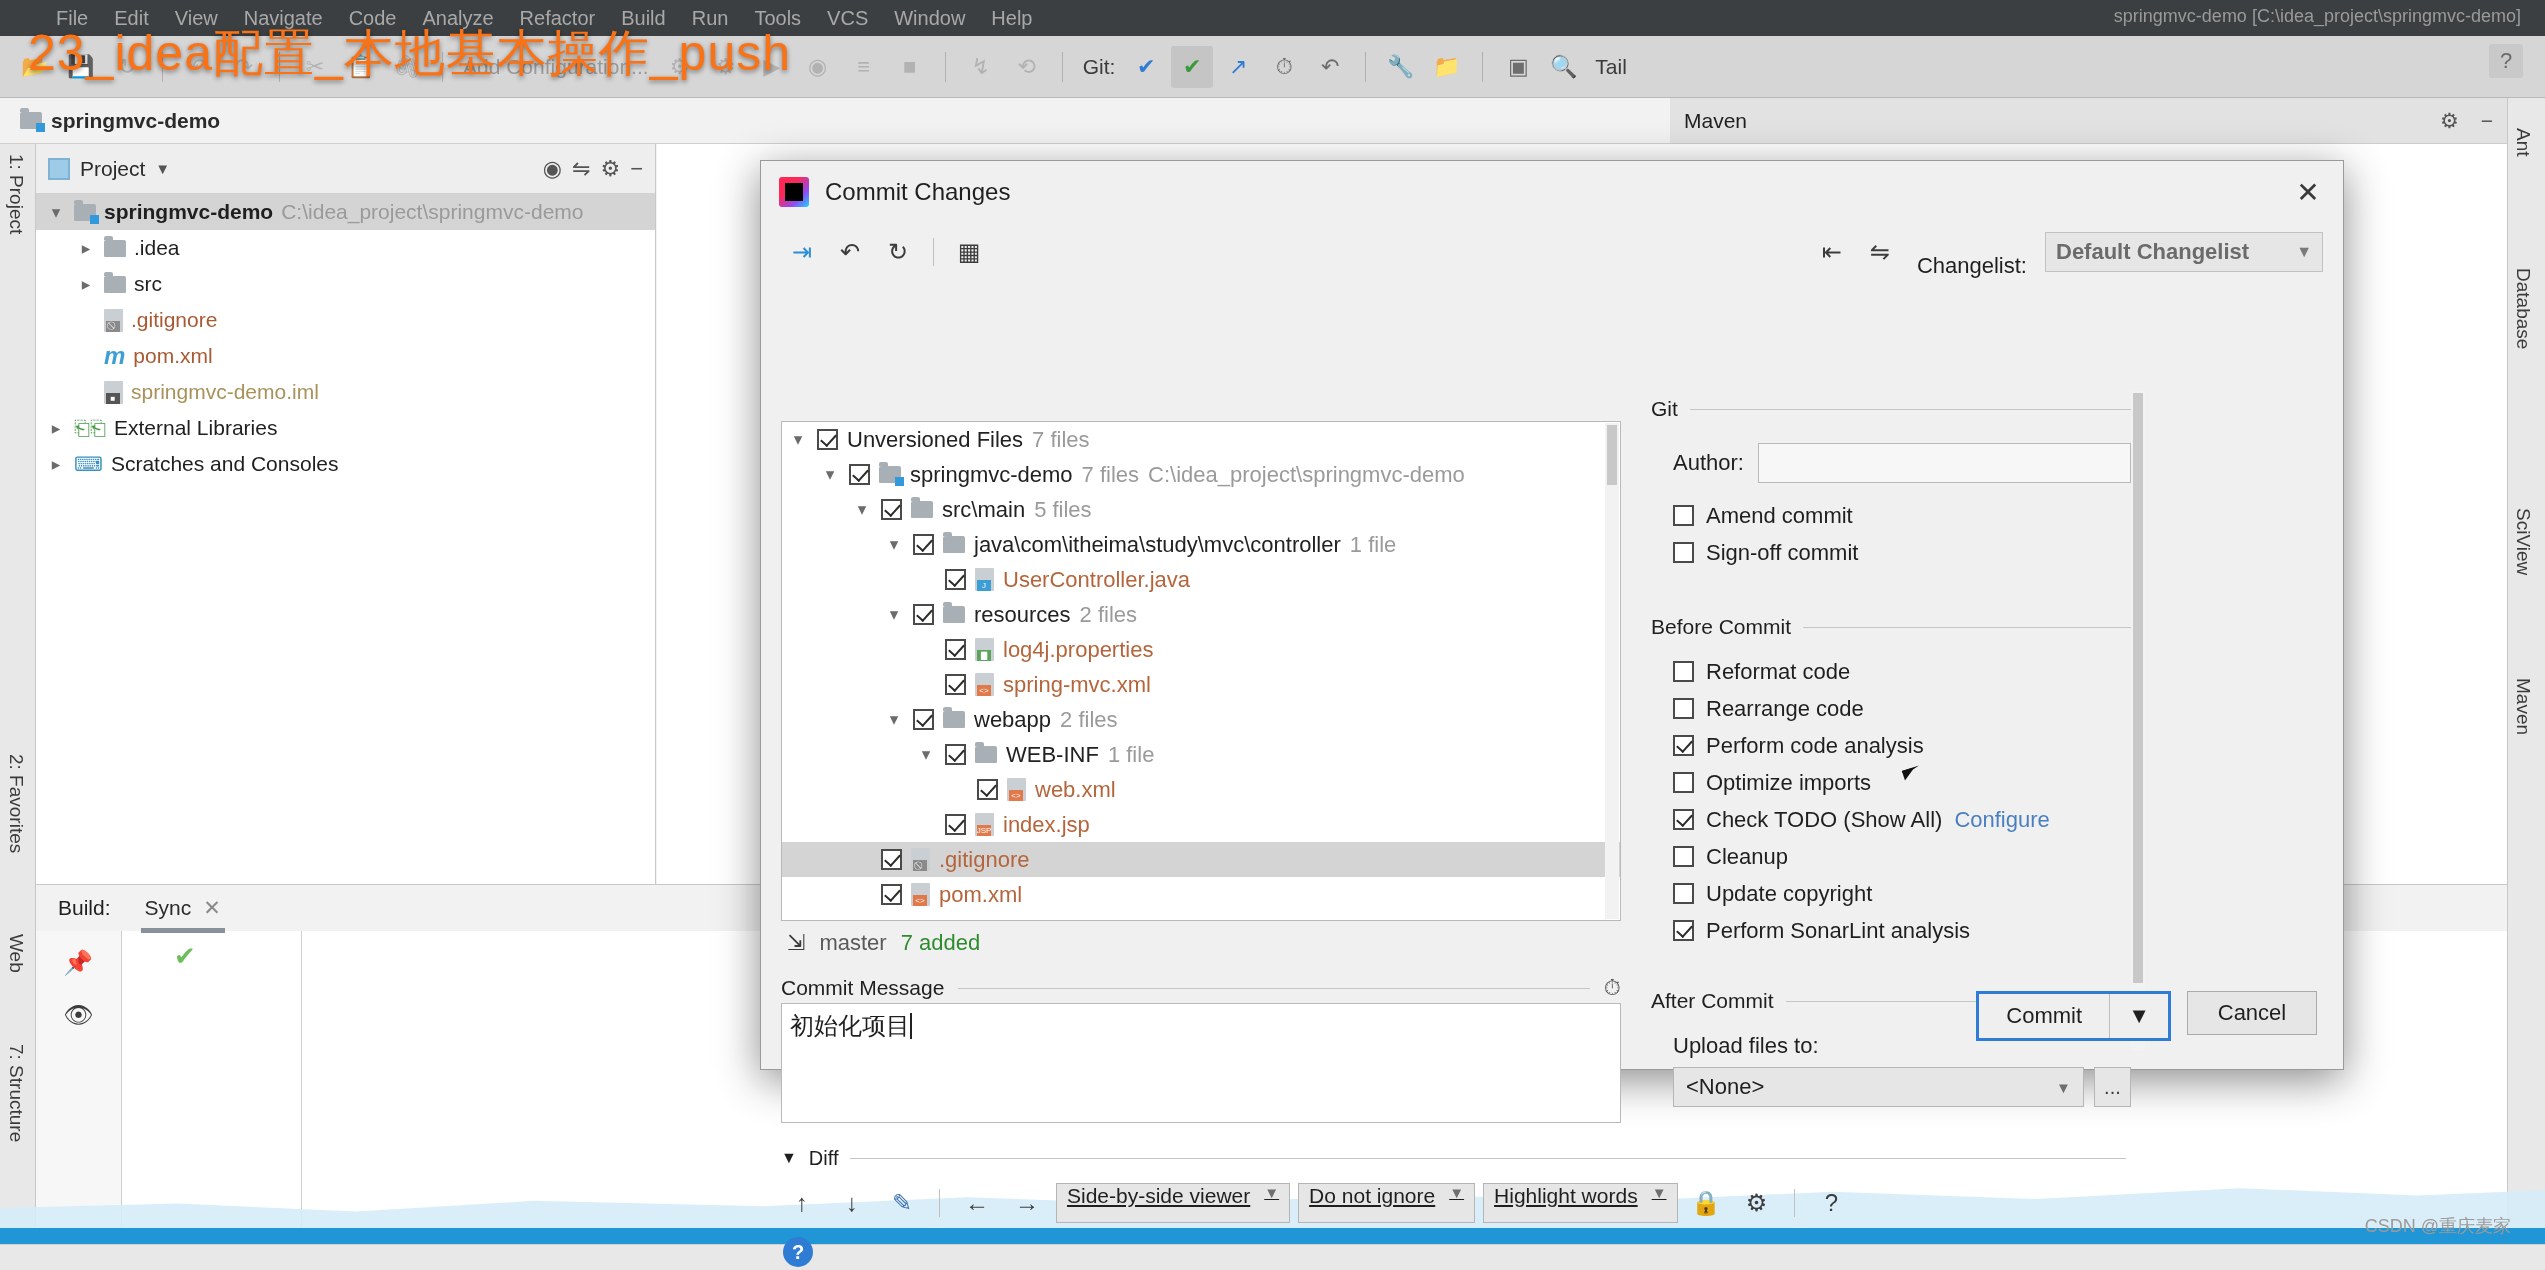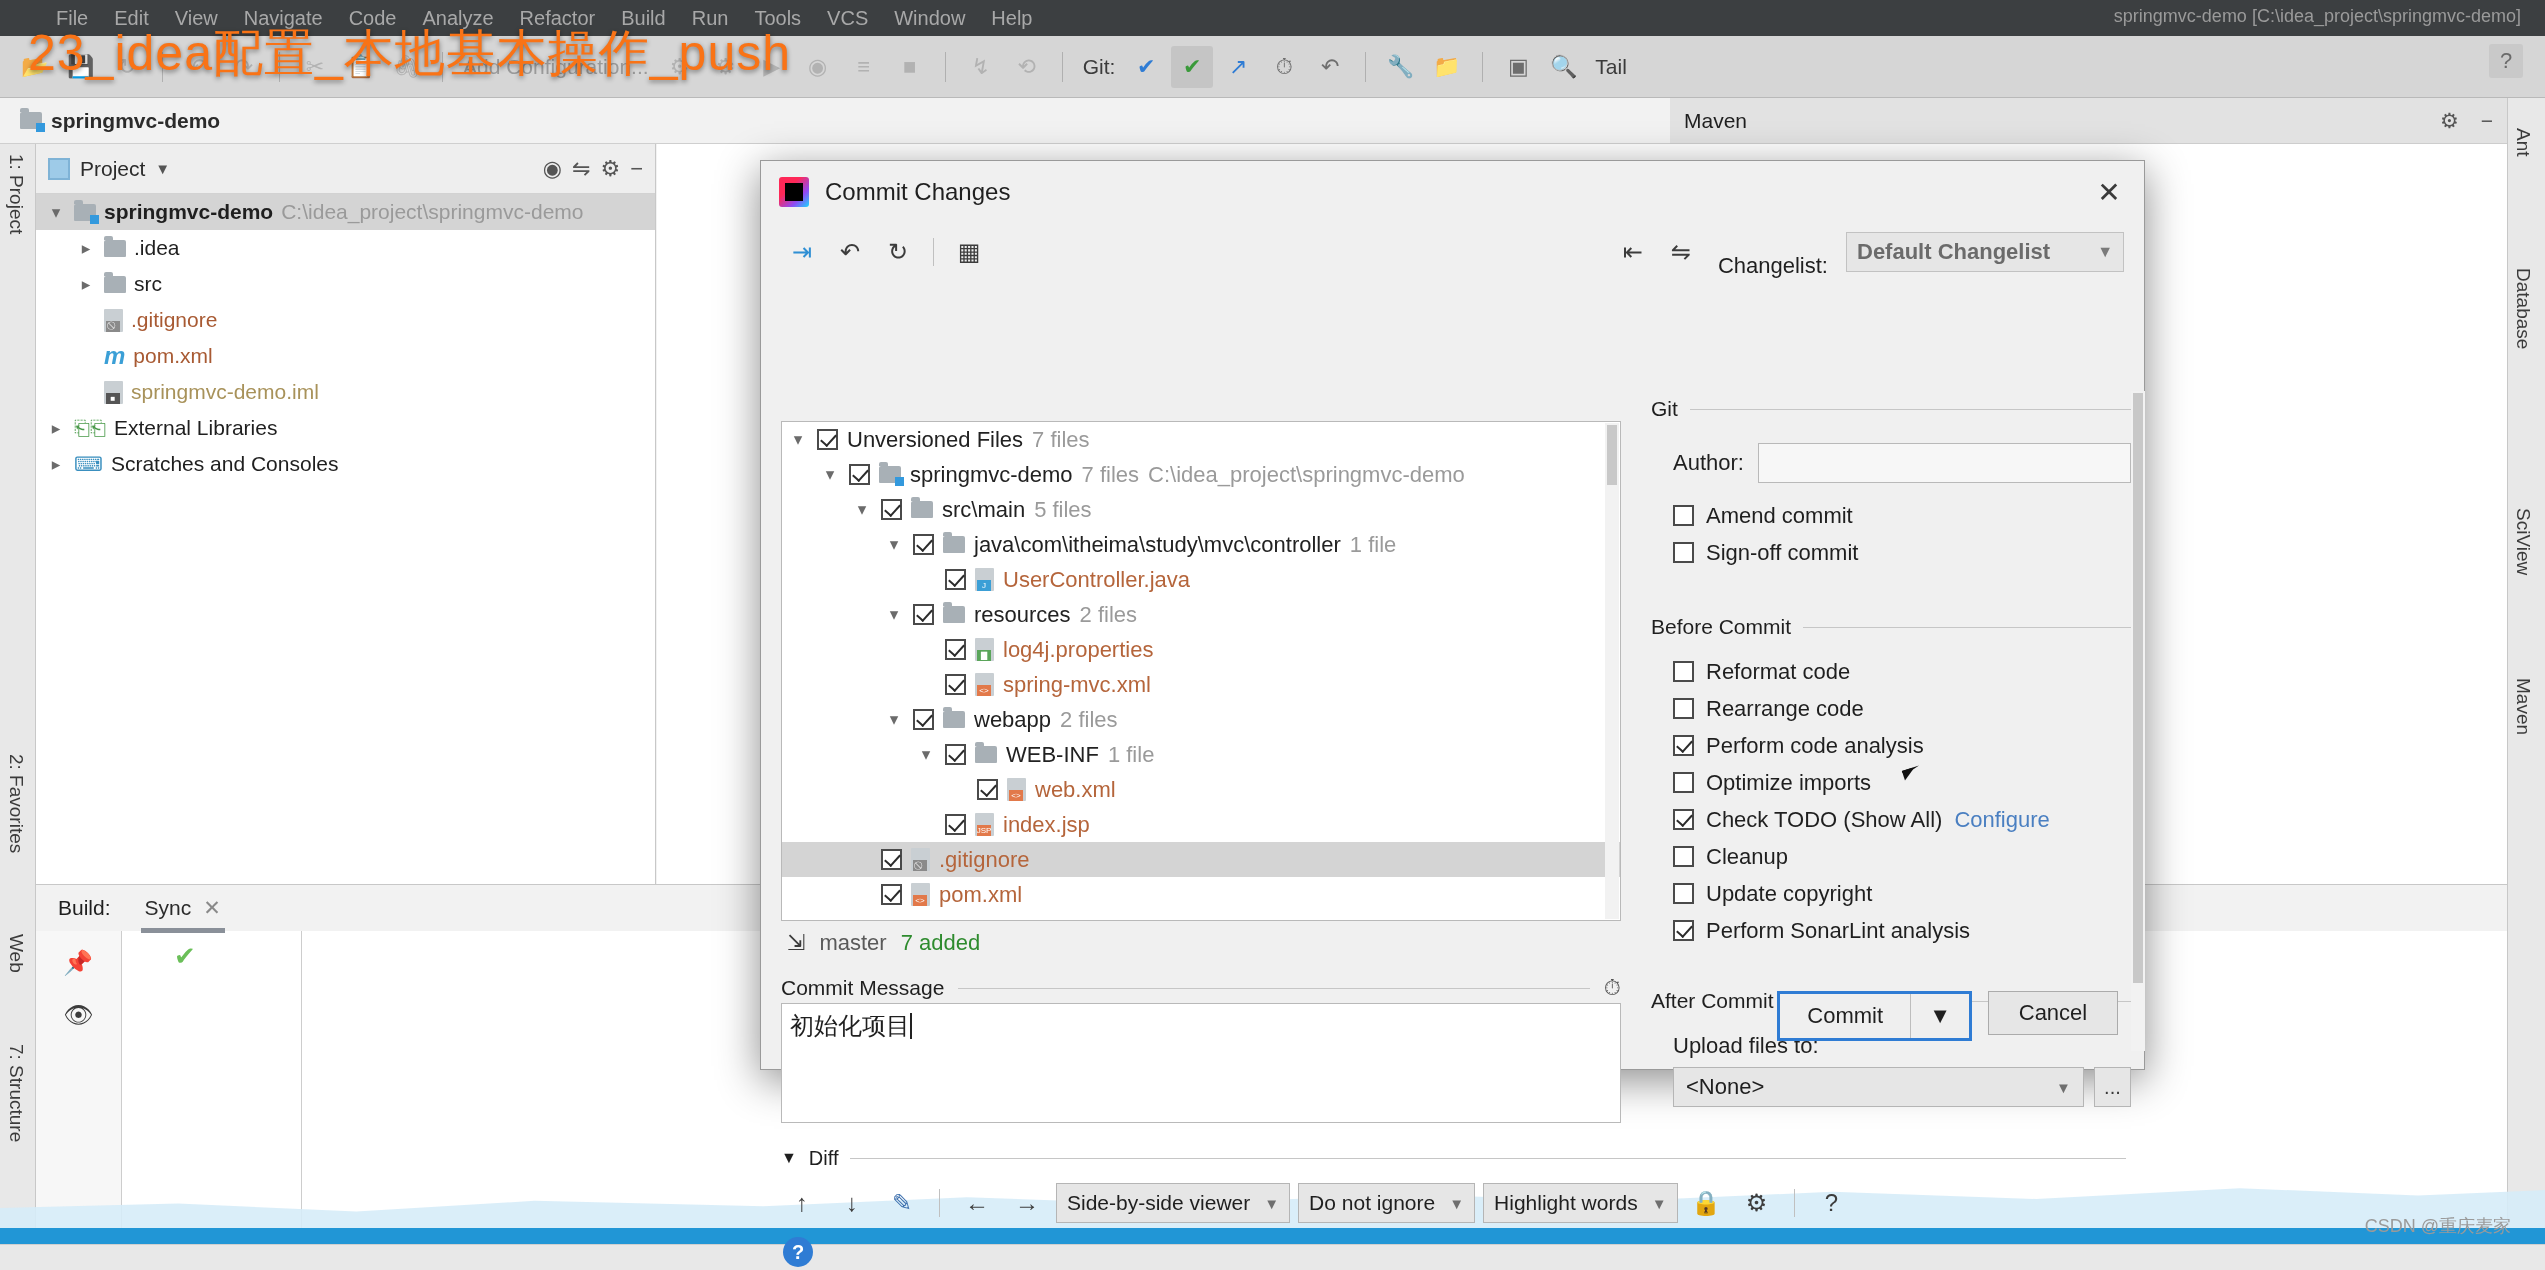--- a/index.html
+++ b/index.html
@@ -109,21 +109,21 @@
       display:flex; align-items:center; justify-content:center; }
   .playbtn::after { content:""; border-left:34px solid rgba(255,255,255,.95);
       border-top:21px solid transparent; border-bottom:21px solid transparent; margin-left:10px; }
   .csdn { position:absolute; right:34px; bottom:32px; font-size:18px; color:#9a9a9a; }
 
   
   .vidtitle { position:absolute; left:28px; top:20px; font-size:50px; color:#f97316;
       font-weight:400; letter-spacing:1px; text-shadow:0 2px 5px rgba(0,0,0,.45); z-index:40; }
 
   
-  .dialog { position:absolute; left:760px; top:160px; width:1385px; height:910px;
+  .dialog { position:absolute; left:760px; top:160px; width:1584px; height:910px;
       background:#f0f0f0; border:1px solid #9a9a9a; box-shadow:0 10px 40px rgba(0,0,0,.45); z-index:60; }
   .dlg-title { height:62px; display:flex; align-items:center; padding:0 18px; gap:16px;
       background:#f0f0f0; font-size:24px; }
   .dlg-close { position:absolute; right:18px; top:14px; width:34px; height:34px;
       display:flex; align-items:center; justify-content:center; font-size:28px; color:#3a3a3a; }
   .jb-logo { width:30px; height:30px; background:
       linear-gradient(135deg,#fe2857 0%,#fe2857 35%,#8f4bf5 70%,#18d8ff 100%);
       border-radius:3px; position:relative; }
   .jb-logo::after { content:""; position:absolute; left:6px; top:6px; width:18px; height:18px;
       background:#000; }
@@ -160,22 +160,22 @@
       display:flex; align-items:center; gap:14px; font-size:21px; }
   .cm-line { flex:1; height:1px; background:#c6c6c6; }
   .cmbox { position:absolute; left:20px; top:842px; width:840px; height:120px;
       background:#fff; border:1px solid #b9b9b9; padding:6px 8px; font-size:24px; }
   .caret { display:inline-block; width:2px; height:26px; background:#222; vertical-align:-5px; }
 
   .diff-hdr { position:absolute; left:20px; top:982px; width:1345px; height:30px;
       display:flex; align-items:center; gap:12px; font-size:20px; }
   .diff-tb { position:absolute; left:20px; top:1016px; width:1345px; height:52px;
       display:flex; align-items:center; gap:8px; }
-  .dd { height:40px; background:#e6e6e6; border:1px solid #b5b5b5; display:flex; align-items:center;
-      padding:0 10px; gap:14px; font-size:21px; }
+  .dd { height:40px; background:#e6e6e6; border:1px solid #b5b5b5; display:flex; 
+      padding:0 10px; gap:14px; font-size:21px;text-decoration:underline; }
   .dd .chev { color:#6f6f6f; font-size:15px; }
 
   .helpcircle { position:absolute; left:22px; top:1076px; width:30px; height:30px;
       border-radius:50%; background:#2f7cd4; color:#fff; font-size:20px;
       display:flex; align-items:center; justify-content:center; font-weight:bold; }
 
   
   .rcol { position:absolute; left:890px; top:230px; width:480px; bottom:120px; }
   .grp-hdr { display:flex; align-items:center; gap:12px; font-size:21px; margin-top:6px; }
   .grp-hdr .ln { flex:1; height:1px; background:#c6c6c6; }

